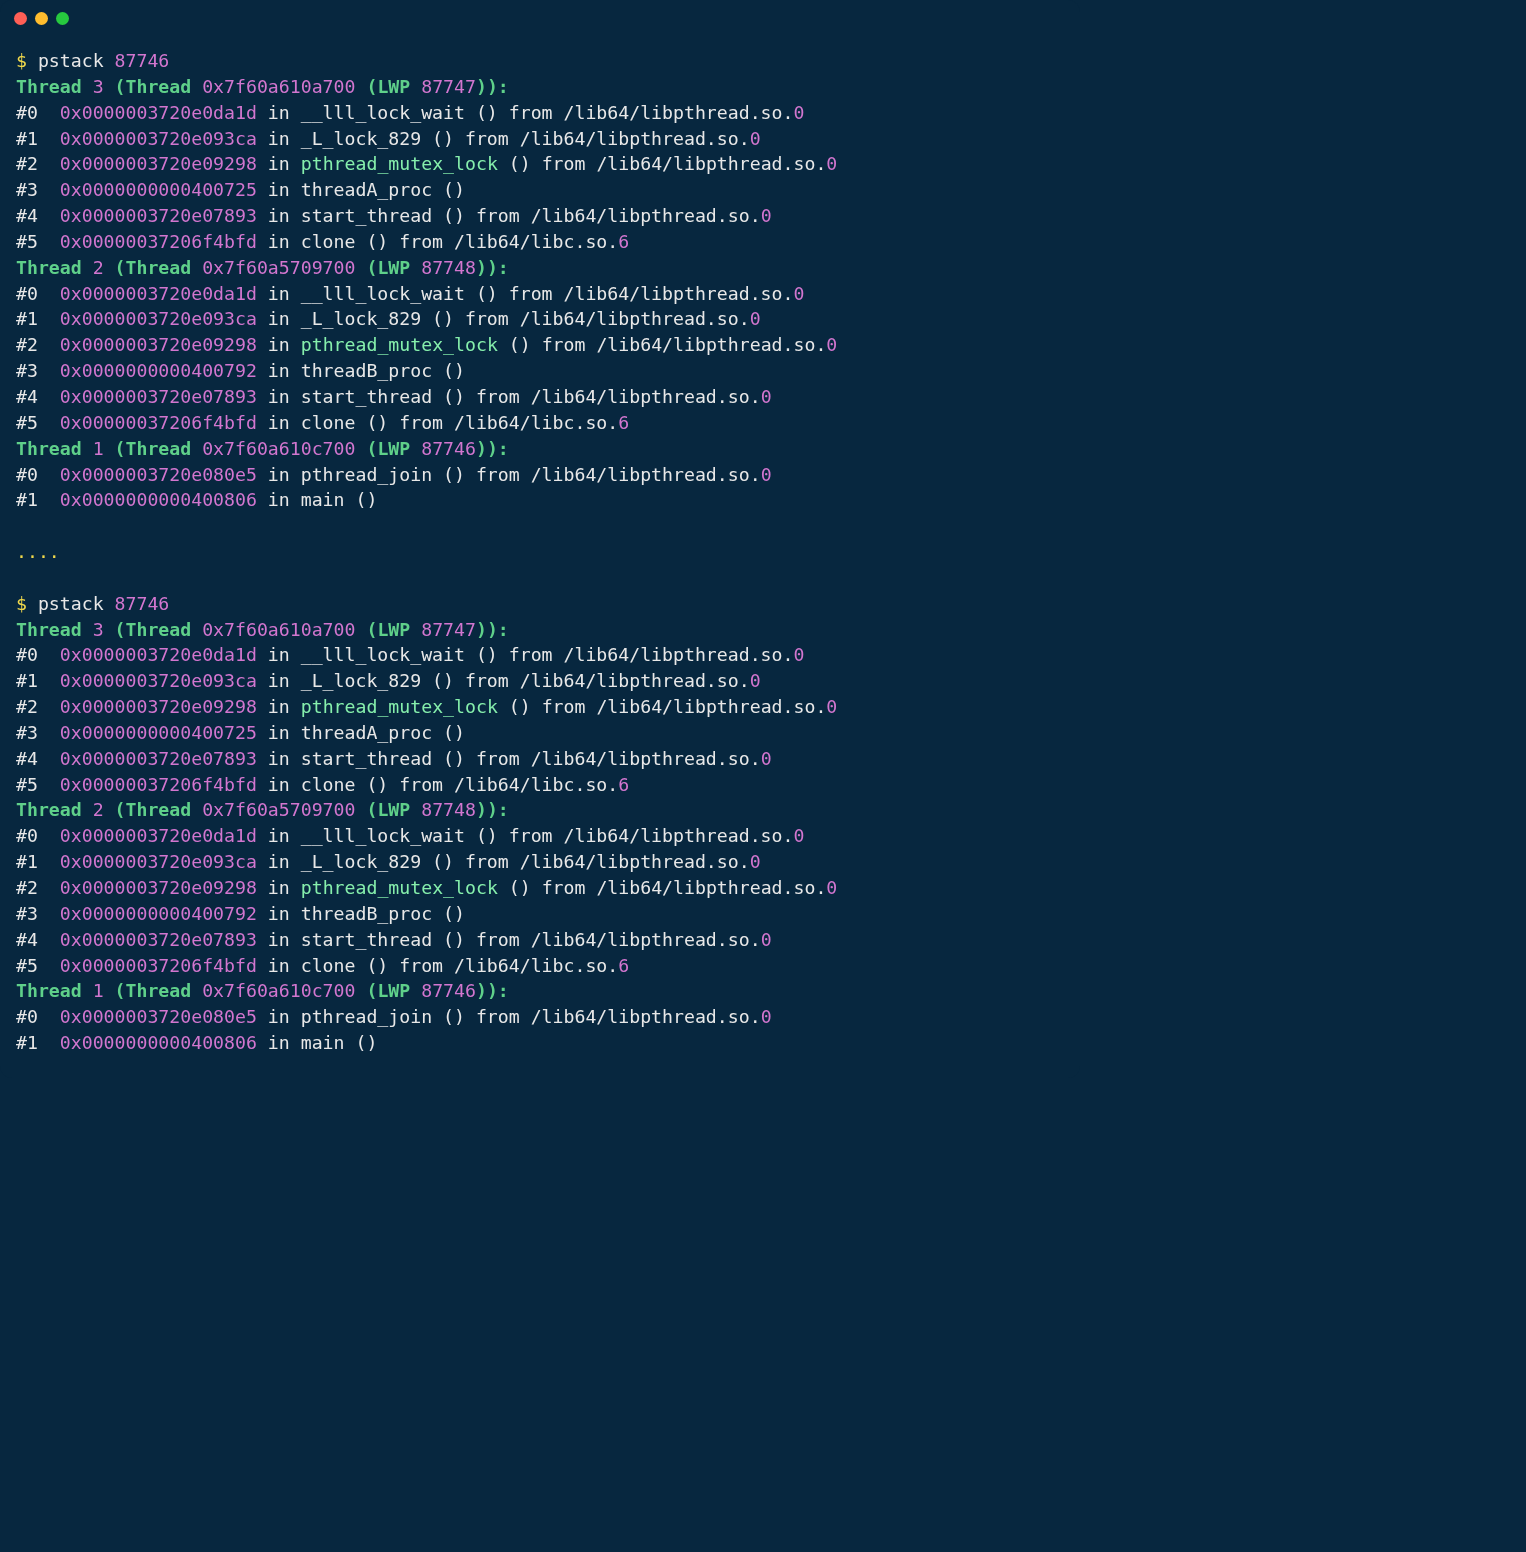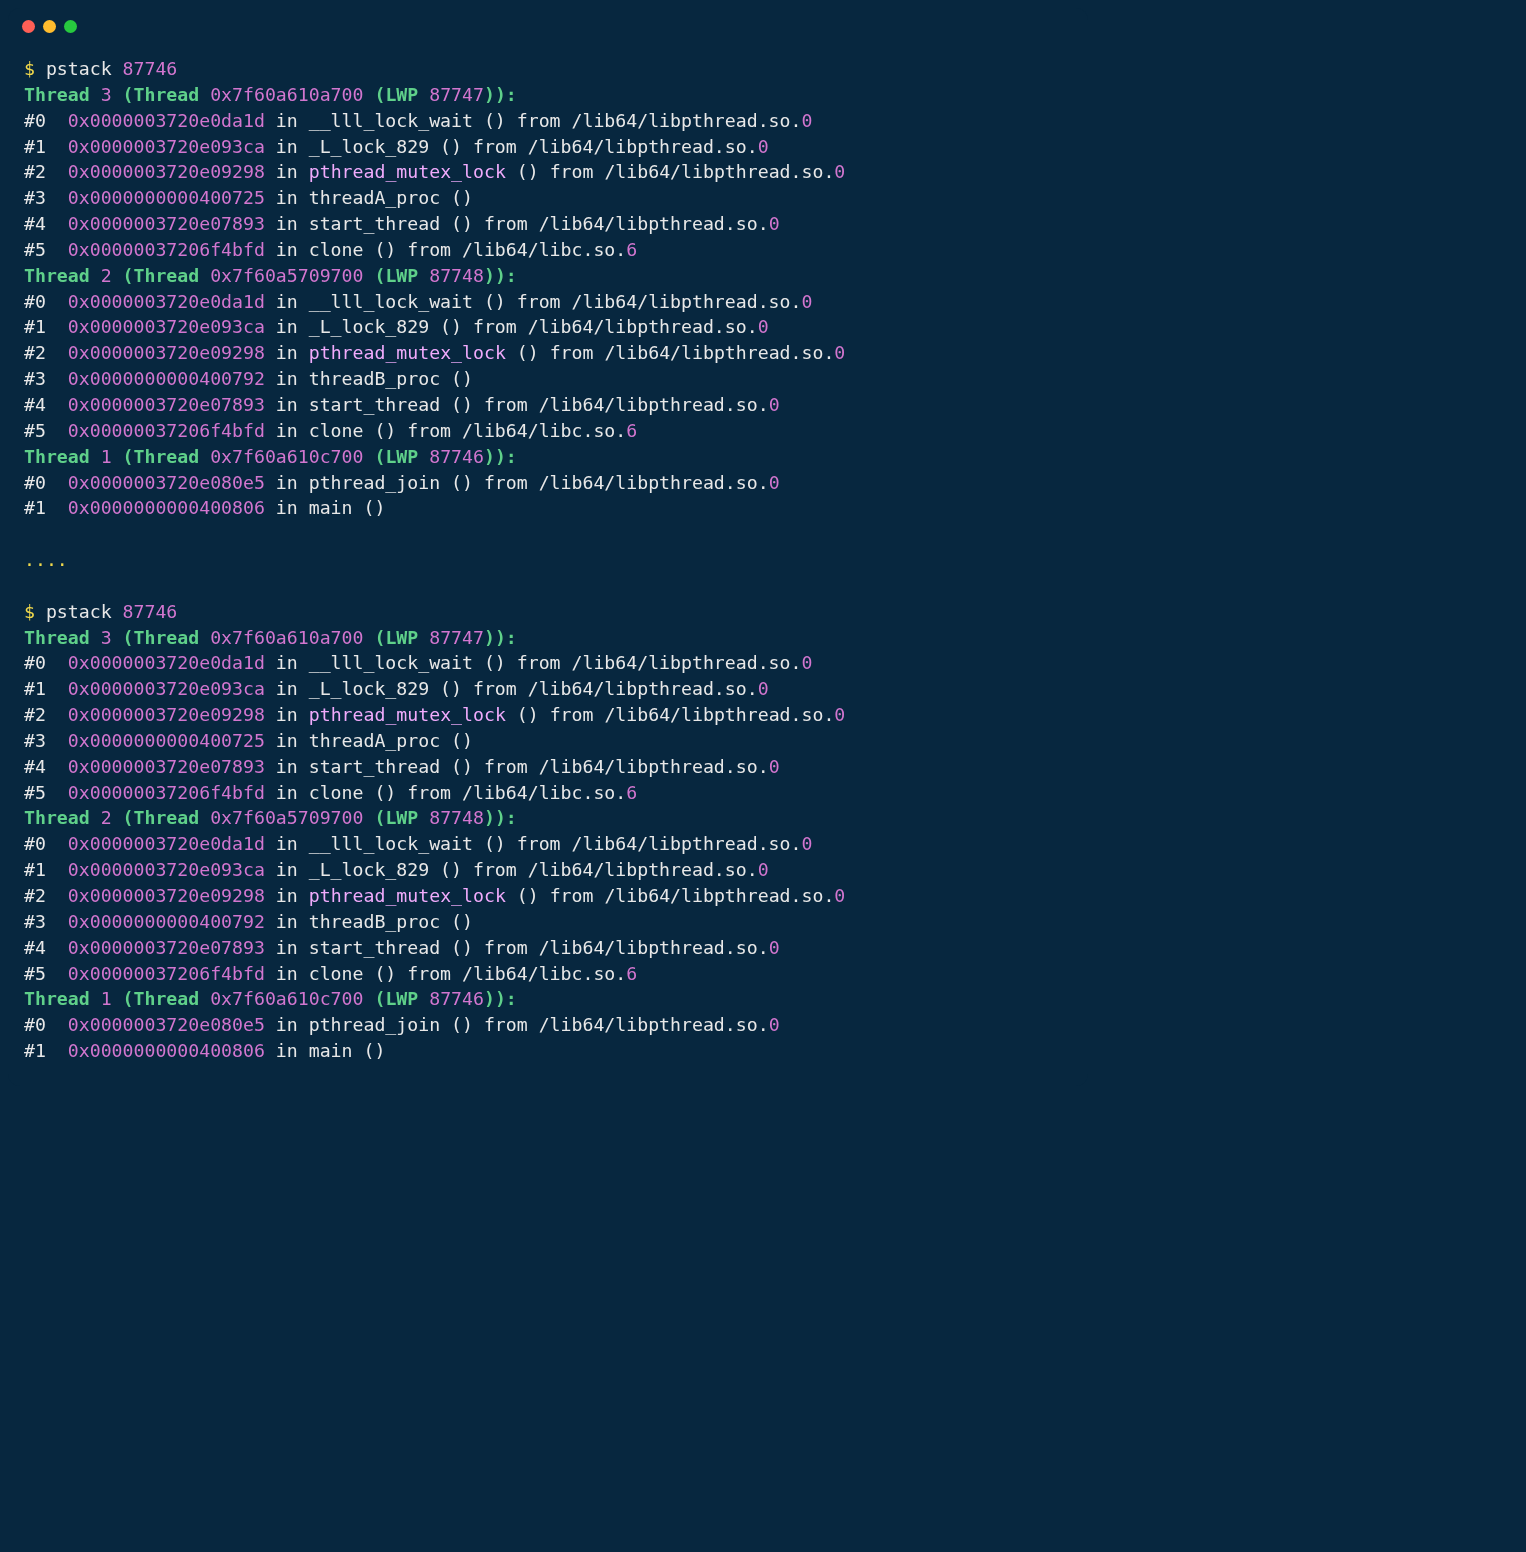--- a/index.html
+++ b/index.html
@@ -9,21 +9,21 @@
     font-size: 18.2px;
     line-height: 1.42;
     color: #e8e8e8;
     padding: 0;
   }
   .window {
     background: #07273f;
     border-radius: 12px;
     overflow: hidden;
     width: 1080px;
-    margin: 8px;
+    margin: 0;
   }
   .titlebar {
     height: 36px;
     display: flex;
     align-items: center;
     padding-left: 14px;
     gap: 8px;
   }
   .dot { width: 13px; height: 13px; border-radius: 50%; display:inline-block; }
   .dot.red    { background:#ff5f56; }
@@ -31,21 +31,21 @@
   .dot.green  { background:#27c93f; }
   .term {
     padding: 12px 16px 22px 16px;
     white-space: pre;
     letter-spacing: 0;
   }
   .c-default { color:#e8e8e8; }
   .c-yellow  { color:#f1d94c; }
   .c-magenta { color:#d276cf; }
   .c-green   { color:#5fd08a;font-weight:bold; }
-  .c-red     { color:#f0abfc; }
+  .c-red     { color:#86efac; }
 </style>
 </head>
 <body>
 
 <div class="window">
   <div class="titlebar">
     <span class="dot red"></span>
     <span class="dot yellow"></span>
     <span class="dot green"></span>
   </div>

